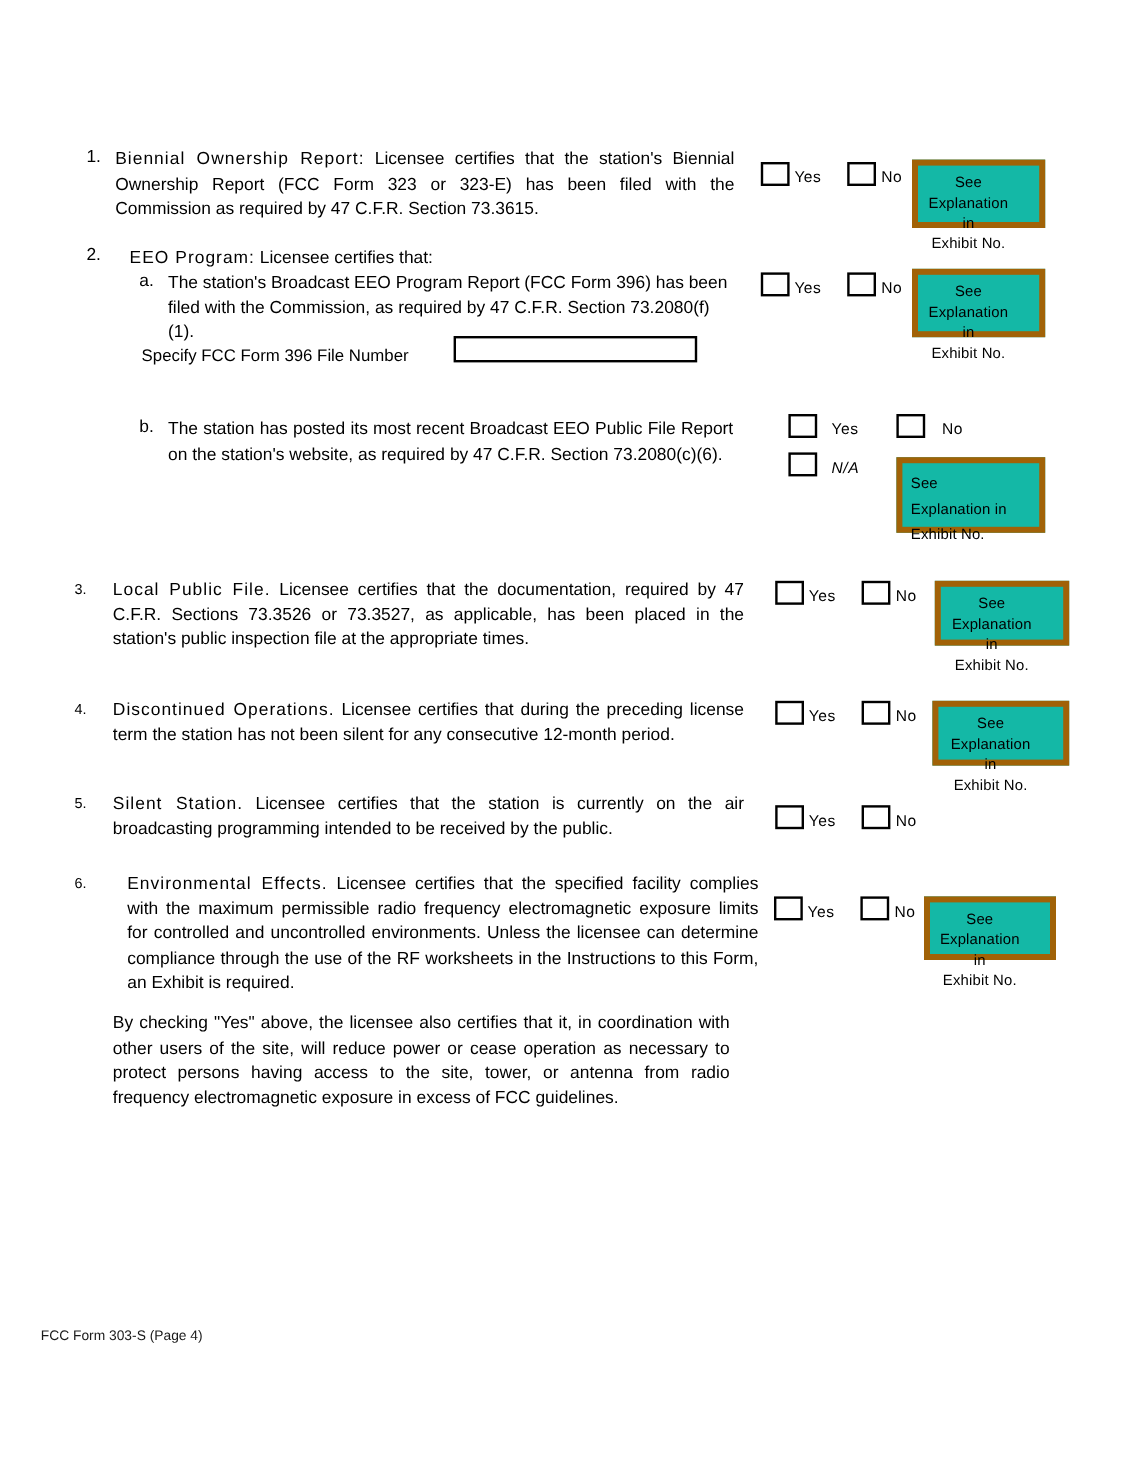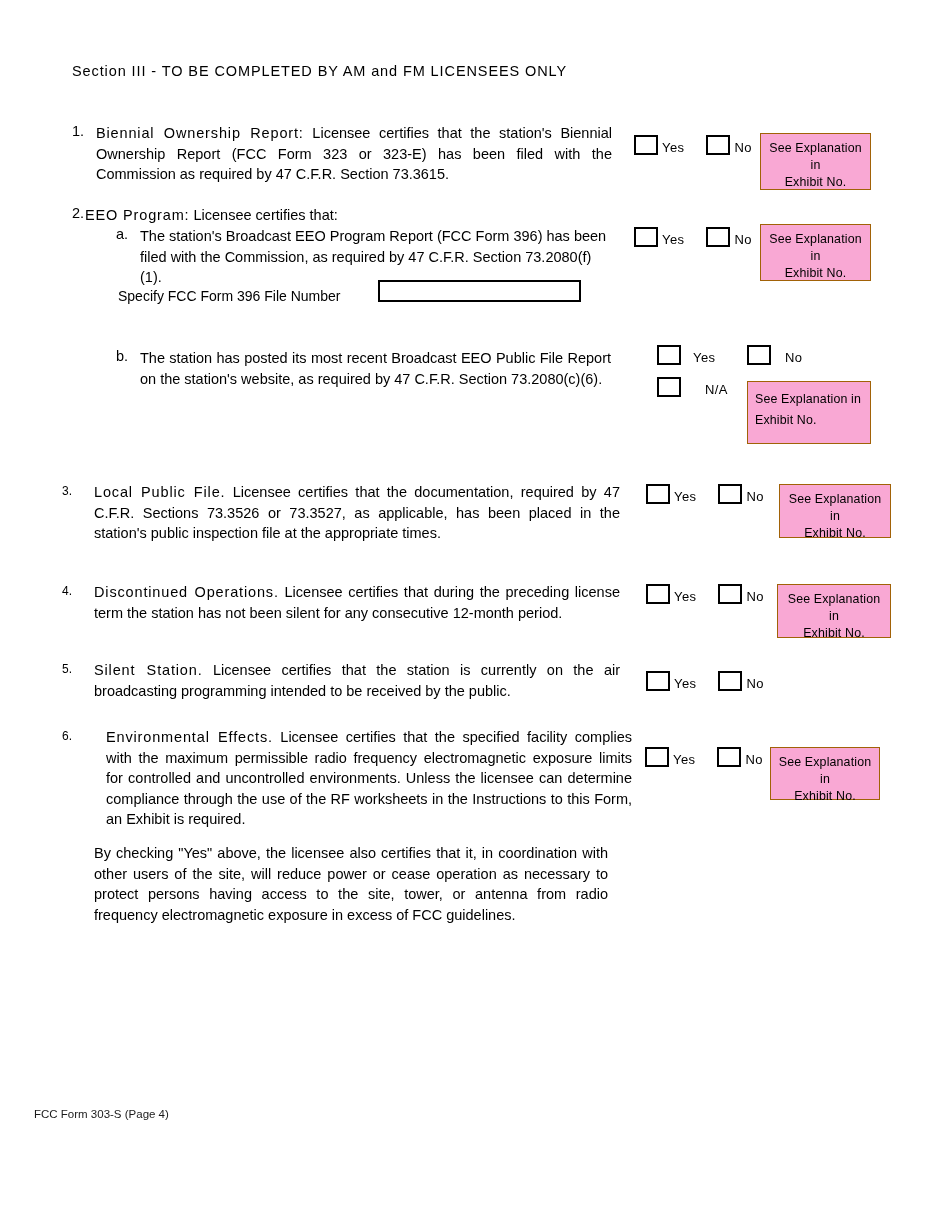--- a/index.html
+++ b/index.html
@@ -115,27 +115,27 @@
     font-size: 13px;
     margin-left: 4px;
     letter-spacing: 0.4px;
     white-space: nowrap;
   }
   .cb-gap { width: 22px; }
 
   
   .exhibit-box {
     position: absolute;
-    border: 1px solid #a16207;
-    background: #f9a8d4;
+    border: 5px solid #a16207;
+    background: #14b8a6;
     box-sizing: border-box;
     font-size: 12.4px;
     line-height: 17px;
     text-align: center;
-    padding: 6px 7px 0 7px;
+    padding: 6px 24px 0 7px;
     letter-spacing: 0.15px;
   }
   .exhibit-box.left-align {
     text-align: left;
     line-height: 21px;
     padding-top: 7px;
   }
   .exhibit-line { display: block; }
 
   
@@ -146,21 +146,20 @@
     font-size: 11.5px;
     color: #1a1a1a;
     white-space: nowrap;
   }
 </style>
 </head>
 <body>
 
 <div class="page">
 
-  <div class="section-heading">Section III - TO BE COMPLETED BY AM and FM LICENSEES ONLY</div>
 
   <div class="item" style="top:123px; width:540px;">
     <span class="item-num">1.</span>
     <div class="item-body" style="left:24px; top:0; width:516px;">
       <span class="lead">Biennial Ownership Report:</span><span> Licensee certifies that the station's Biennial Ownership Report (FCC Form 323 or 323-E) has been filed with the Commission as required by 47 C.F.R. Section 73.3615.</span>
     </div>
   </div>
   <div class="cb-wrap" style="left:634px; top:135px;">
     <input type="checkbox" class="cb" style="">
     <span class="cb-label">Yes</span>
@@ -168,21 +167,21 @@
     <input type="checkbox" class="cb" style="">
     <span class="cb-label">No</span>
   </div>
   <div class="exhibit-box" style="left:760px; top:133px; width:111px; height:57px;">
     <span class="exhibit-line">See Explanation in</span>
     <span class="exhibit-line">Exhibit No.</span>
   </div>
 
   <div class="item" style="top:205px; width:540px;">
     <span class="item-num">2.</span>
-    <div class="item-body nojust" style="left:13px; top:0; width:516px;">
+    <div class="item-body nojust" style="left:36px; top:0; width:516px;">
       <span class="lead">EEO Program:</span><span> Licensee certifies that:</span>
     </div>
   </div>
 
   <div class="item" style="top:226px; width:520px;">
     <span class="sub-letter" style="left:44px; top:0;">a.</span>
     <div class="item-body nojust" style="left:68px; top:0; width:472px;">The station's Broadcast EEO Program Report (FCC Form 396) has been filed with the Commission, as required by 47 C.F.R. Section 73.2080(f)(1).</div>
   </div>
   <div class="cb-wrap" style="left:634px; top:227px;">
     <input type="checkbox" class="cb" style="">
@@ -206,21 +205,21 @@
   <div class="cb-wrap" style="left:657px; top:345px;">
     <input type="checkbox" class="cb" style="">
     <span class="cb-label" style="margin-left:12px;">Yes</span>
   </div>
   <div class="cb-wrap" style="left:747px; top:345px;">
     <input type="checkbox" class="cb" style="">
     <span class="cb-label" style="margin-left:14px;">No</span>
   </div>
   <div class="cb-wrap" style="left:657px; top:377px;">
     <input type="checkbox" class="cb" style="">
-    <span class="cb-label" style="margin-left:24px;">N/A</span>
+    <span class="cb-label" style="margin-left:12px;font-style:italic;">N/A</span>
   </div>
   <div class="exhibit-box left-align" style="left:747px; top:381px; width:124px; height:63px;">
     <span class="exhibit-line">See Explanation in</span>
     <span class="exhibit-line">Exhibit No.</span>
   </div>
 
   <div class="item" style="top:482px; width:548px;">
     <span class="item-num small" style="left:-10px;">3.</span>
     <div class="item-body" style="left:22px; top:0; width:526px;">
       <span class="lead">Local Public File.</span><span> Licensee certifies that the documentation, required by 47 C.F.R. Sections 73.3526 or 73.3527, as applicable, has been placed in the station's public inspection file at the appropriate times.</span>

